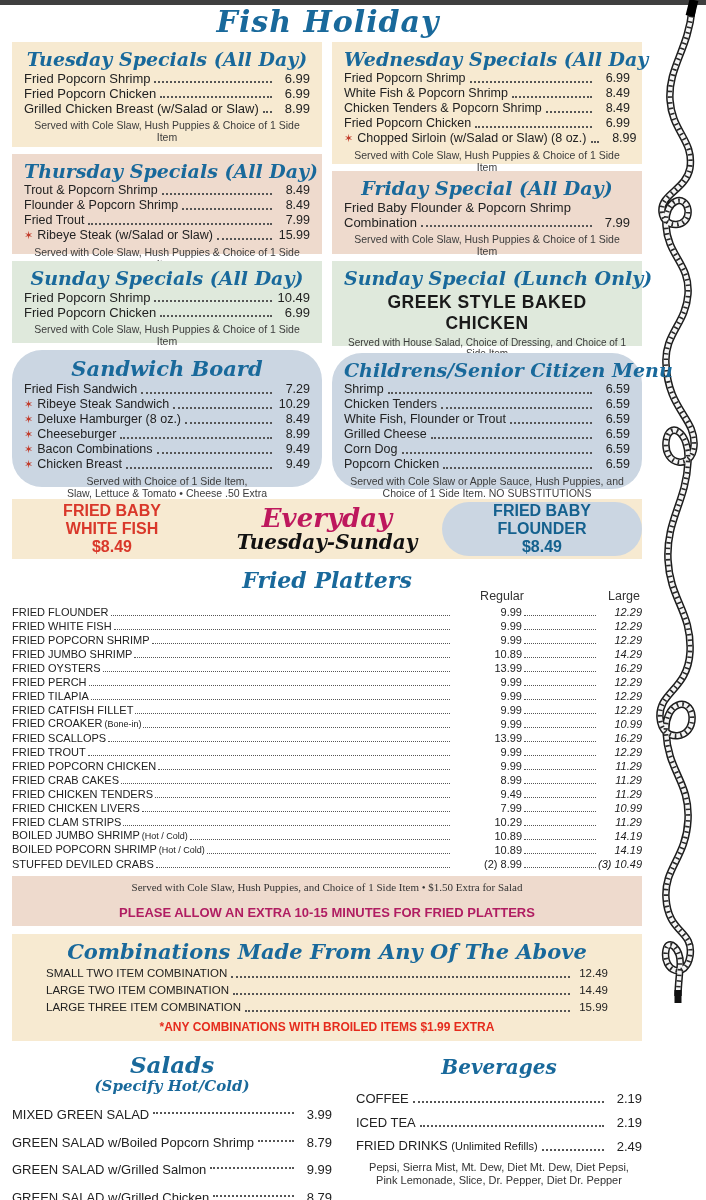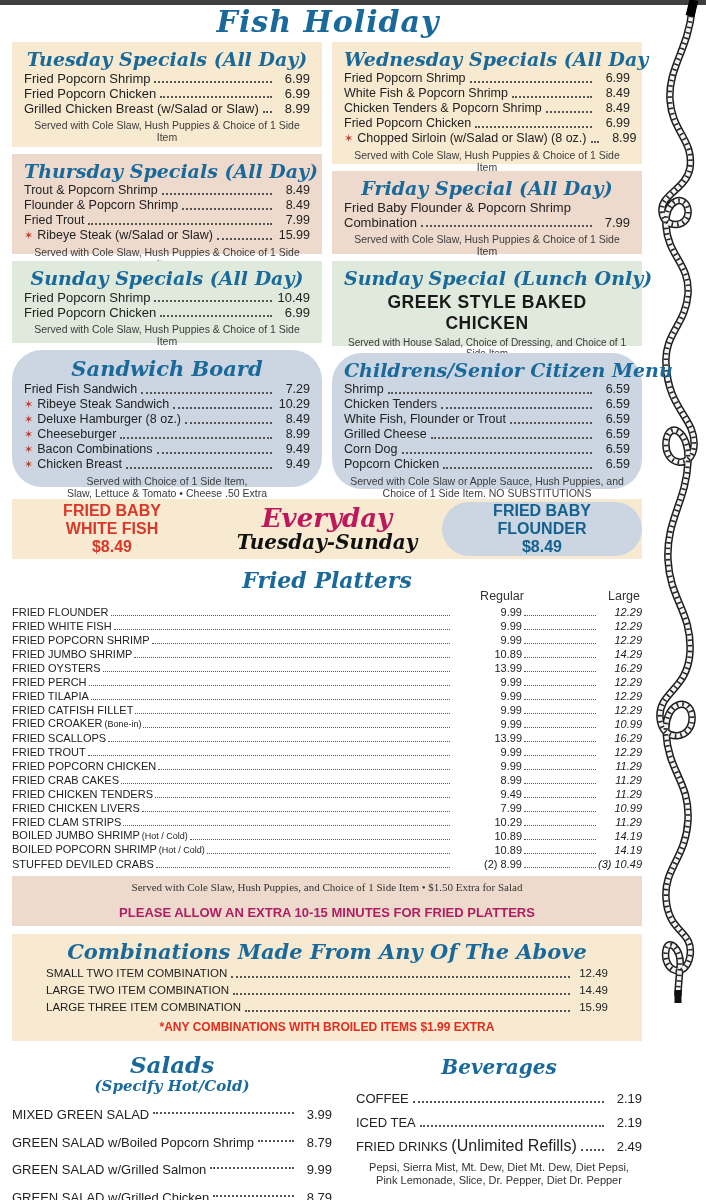--- a/index.html
+++ b/index.html
@@ -627,21 +627,21 @@
             <span class="mprice">2.19</span>
           </div>
 
           <div class="mrow">
             <span class="mname"><span>ICED TEA</span> </span>
             <span class="dots"></span>
             <span class="mprice">2.19</span>
           </div>
 
           <div class="mrow">
-            <span class="mname"><span>FRIED DRINKS</span> <span style="font-size:16px">(Unlimited Refills)</span></span>
+            <span class="mname"><span>FRIED DRINKS</span> <span style="font-size:11px">(Unlimited Refills)</span></span>
             <span class="dots"></span>
             <span class="mprice">2.49</span>
           </div>
         </div>
       <div class="bev-note">
         <div>Pepsi, Sierra Mist, Mt. Dew, Diet Mt. Dew, Diet Pepsi,</div>
         <div>Pink Lemonade, Slice, Dr. Pepper, Diet Dr. Pepper</div>
       </div>
 
     </div>

